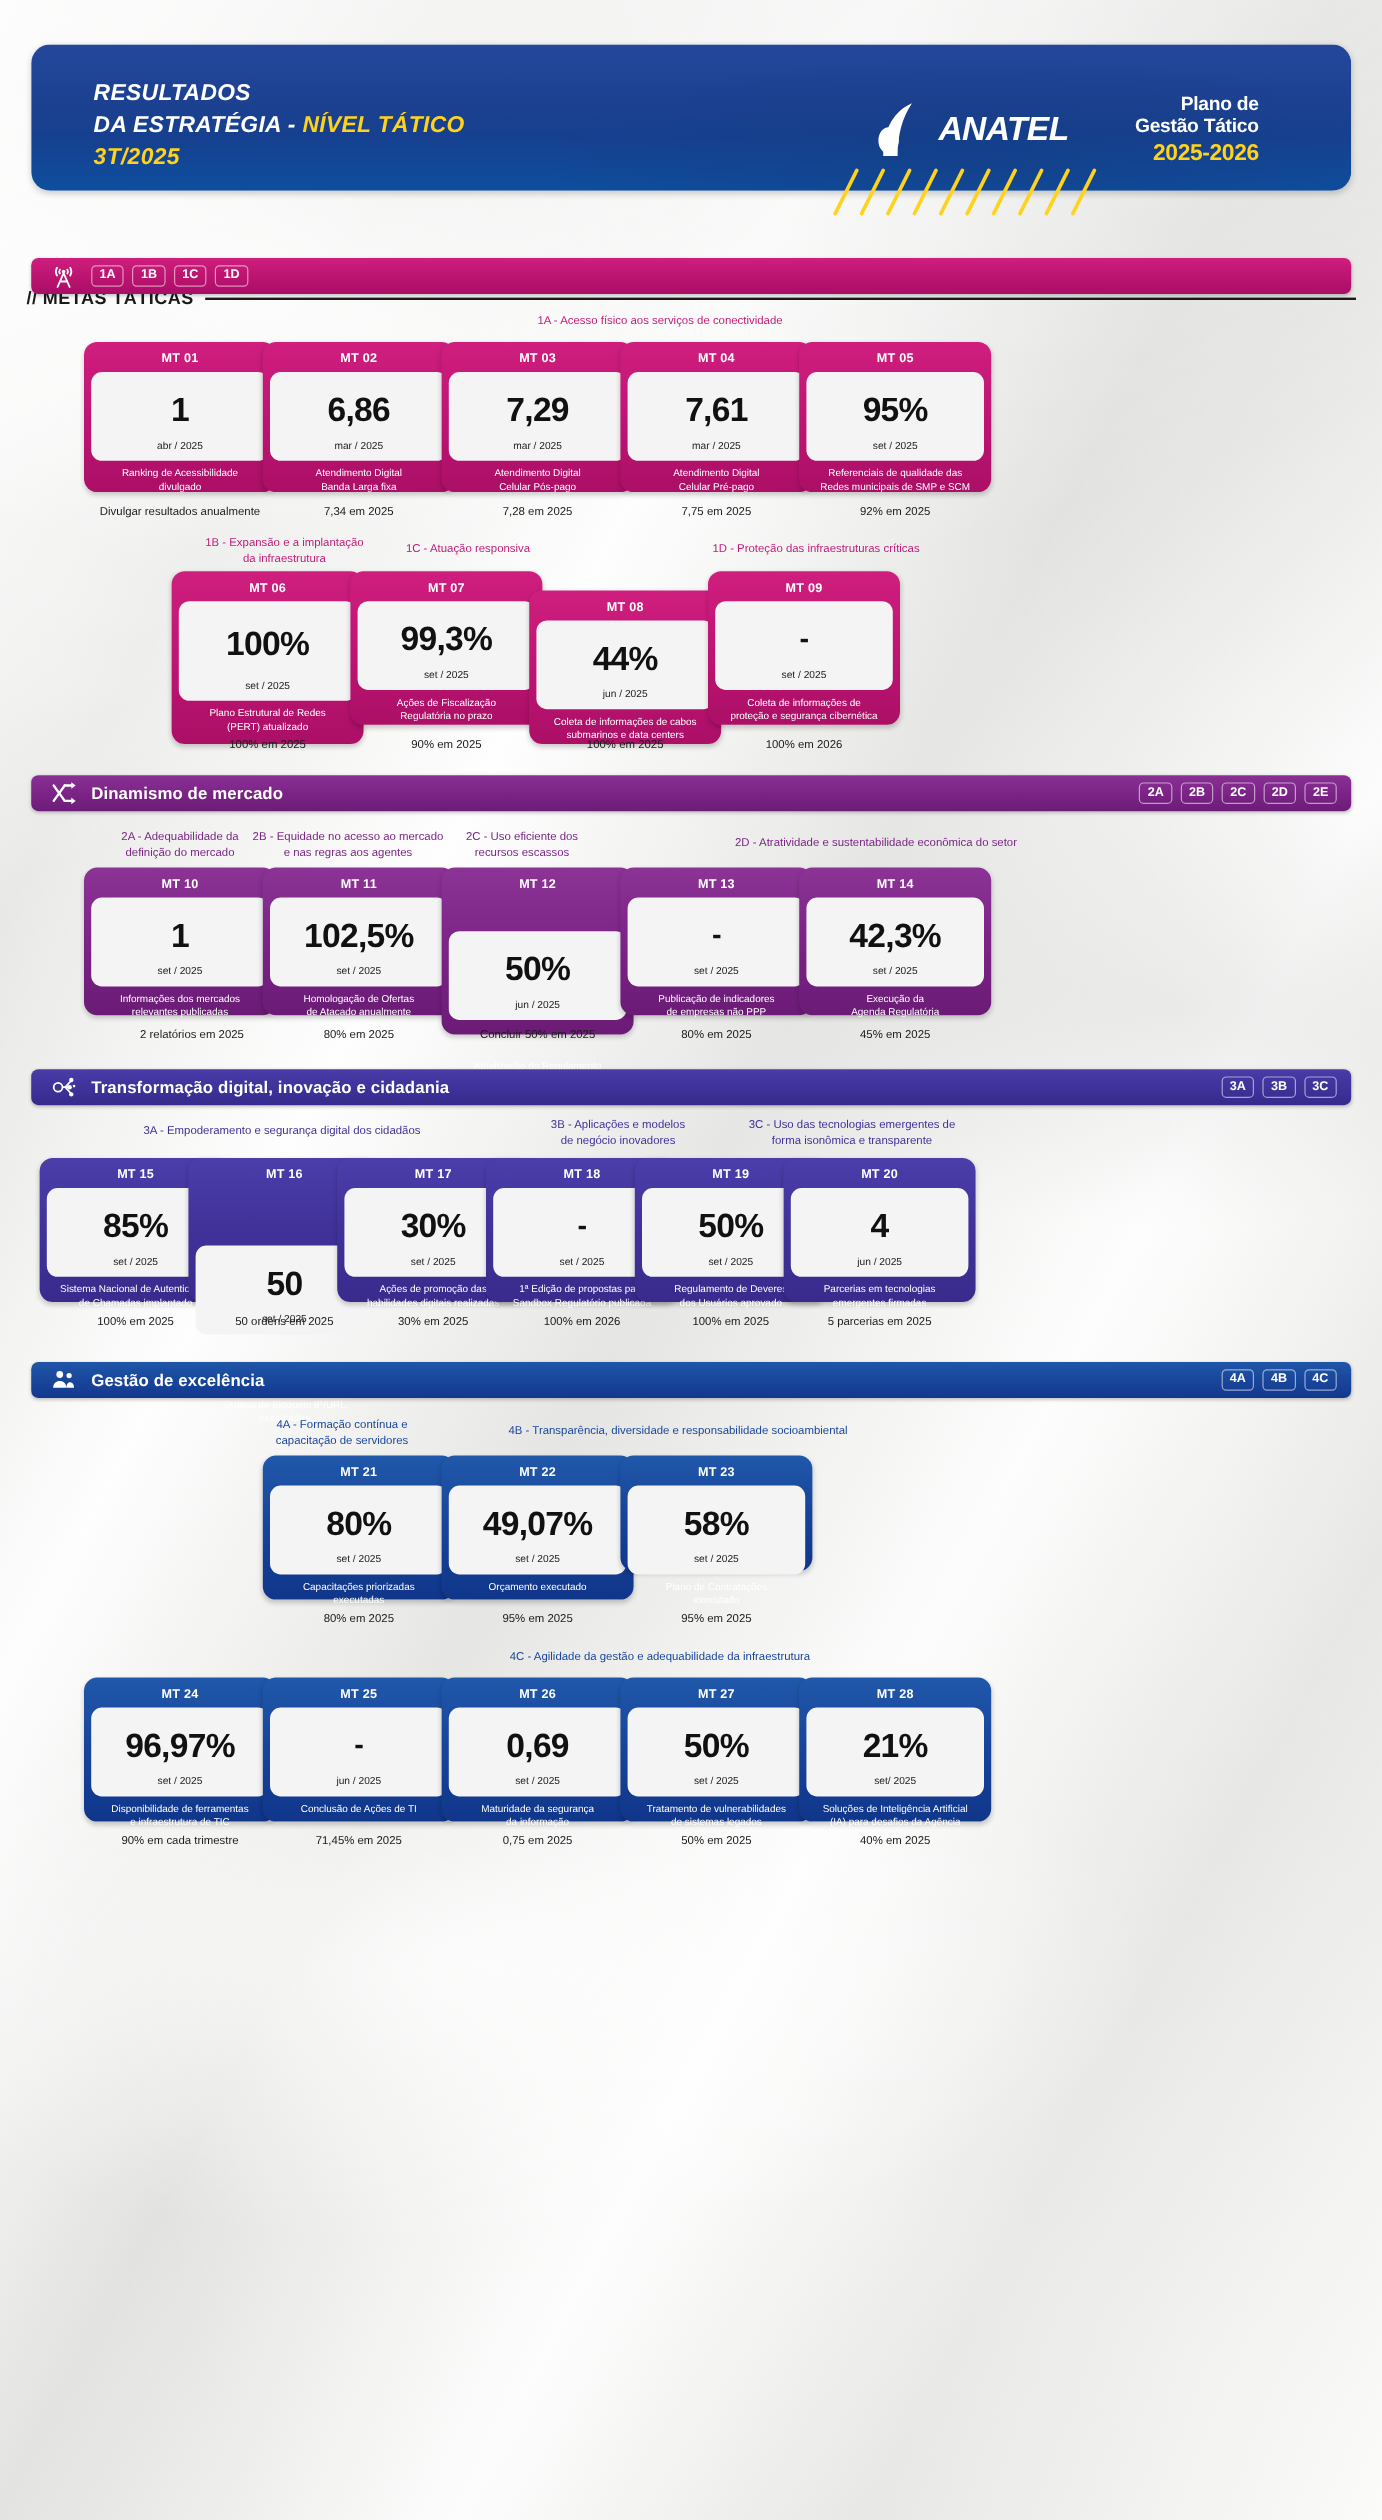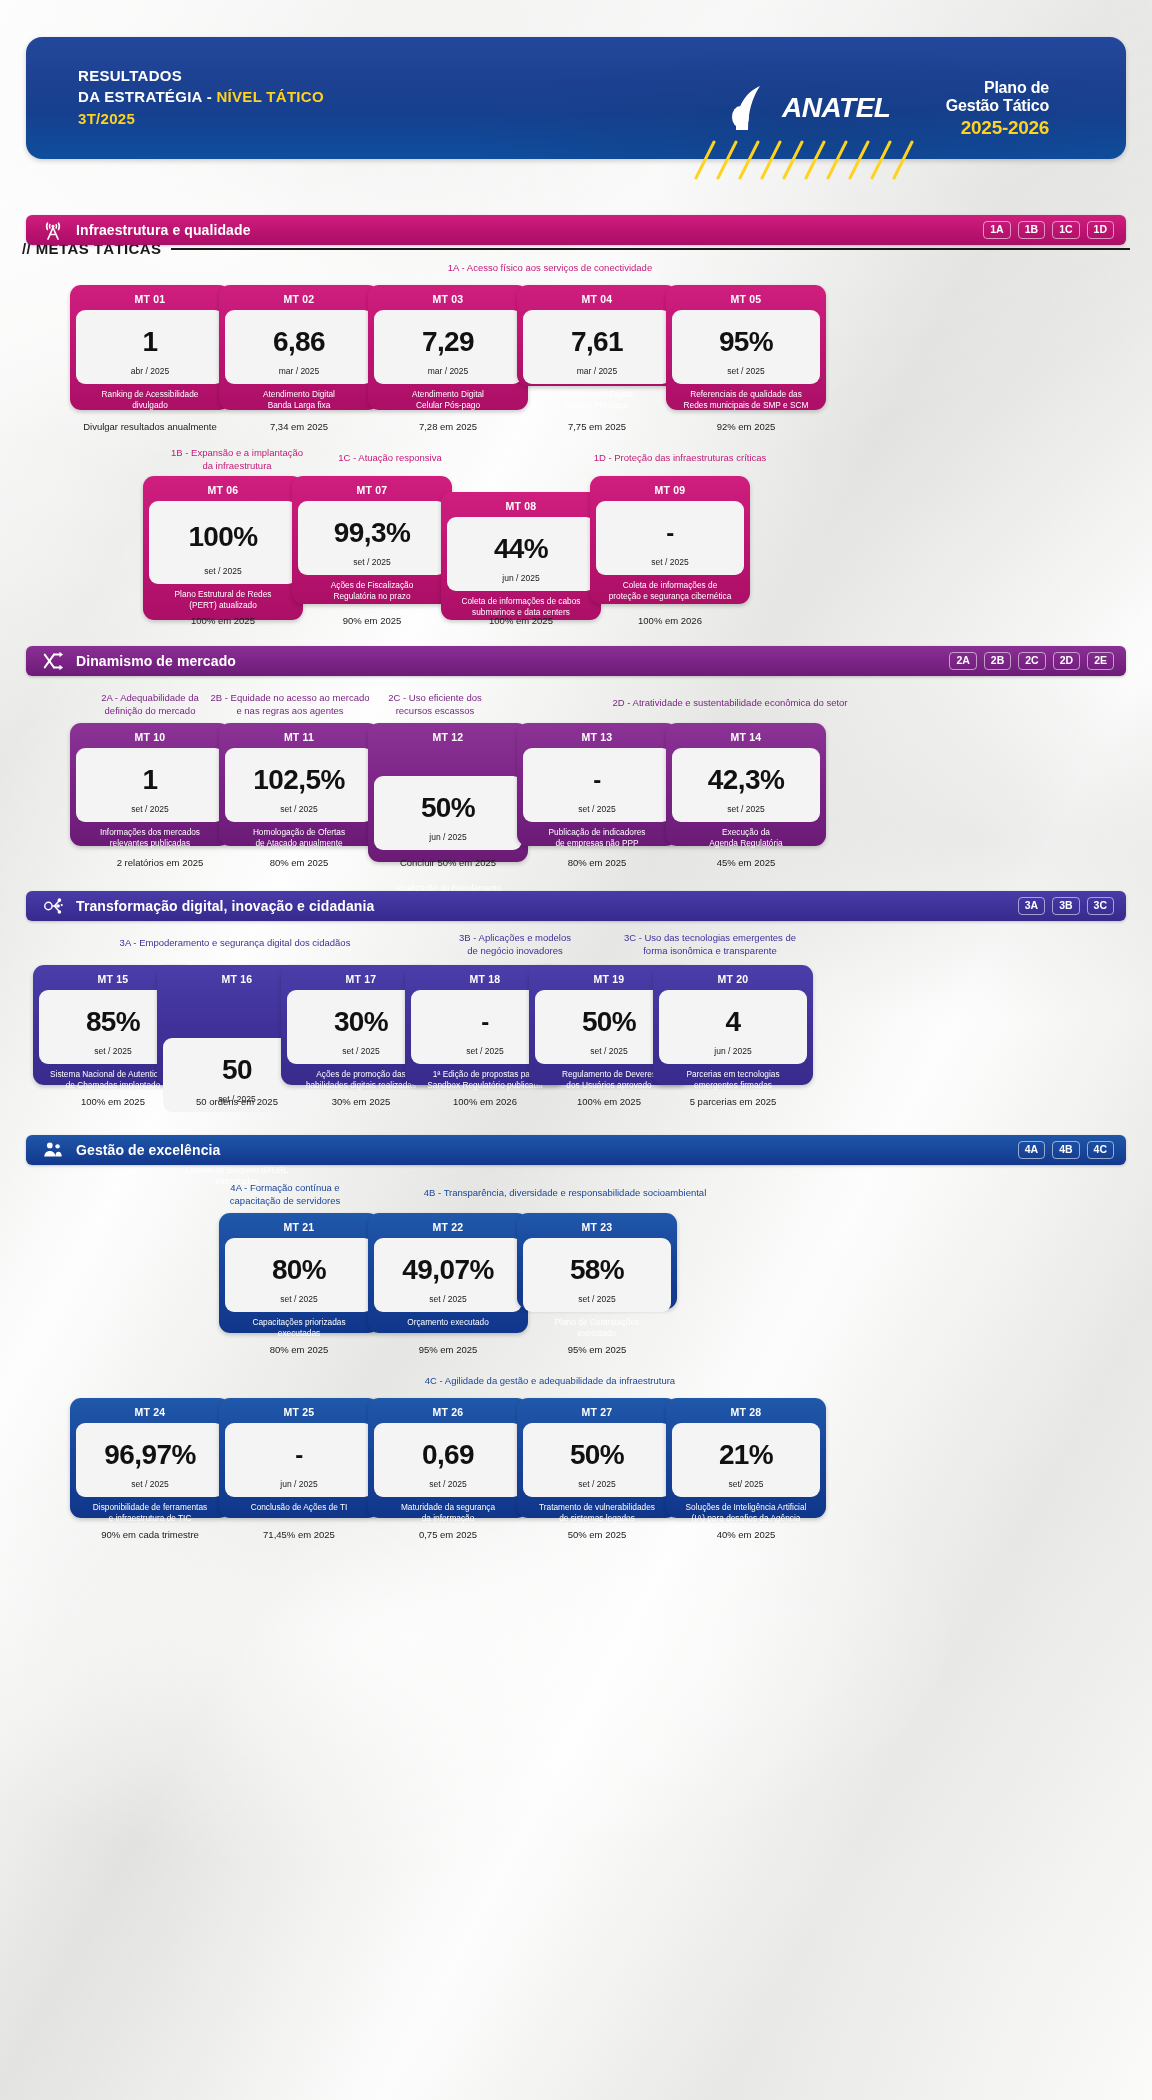--- a/index.html
+++ b/index.html
@@ -44,25 +44,26 @@
       radial-gradient(ellipse 520px 120px at 72% 78%, rgba(20,60,130,0.55), rgba(255,255,255,0) 70%),
       linear-gradient(180deg, #23479b 0%, #1d4191 38%, #16408f 62%, #0e4e9e 100%);
     box-shadow: 0 2px 5px rgba(0,0,0,0.18);
     overflow: hidden;
   }
   .banner-title {
     position: absolute;
     left: 52px; top: 28px;
     color: #ffffff;
     font-weight: 700;
-    font-size: 15px;
+    font-size: 19px;
     line-height: 1.42;
     letter-spacing: 0.3px;
     font-stretch: condensed;
     text-transform: uppercase;
+    font-style: italic;
   }
   .banner-title .accent { color: #ffd21e; }
   .banner-title .line3 { color: #ffd21e; }
 
   .anatel-logo {
     position: absolute;
     left: 700px; top: 47px;
     display: flex; align-items: center; gap: 4px;
   }
   .anatel-mark { display: block; }
@@ -253,21 +254,20 @@
         <span class="sec-icon"><svg viewBox="0 0 24 24" width="22" height="22">
             <g fill="none" stroke="#fff" stroke-width="1.7" stroke-linecap="round">
               <path d="M6 4.5a7 7 0 0 0 0 7"></path>
               <path d="M18 4.5a7 7 0 0 1 0 7"></path>
               <path d="M8.6 6.2a3.4 3.4 0 0 0 0 3.6"></path>
               <path d="M15.4 6.2a3.4 3.4 0 0 1 0 3.6"></path>
             </g>
             <circle cx="12" cy="8" r="1.6" fill="#fff"></circle>
             <path d="M12 9.4 L6.5 22 M12 9.4 L17.5 22 M8.6 17 h6.8" stroke="#fff" stroke-width="1.7" fill="none" stroke-linecap="round"></path>
           </svg></span>
-        <div class="sec-title">Infraestrutura e qualidade</div>
         <div class="chips">
           <span class="chip">1A</span>
           <span class="chip">1B</span>
           <span class="chip">1C</span>
           <span class="chip">1D</span>
         </div>
       </div>
       <div class="grouplabel pink" style="left: 340px; top: 262px; width: 420px;">1A - Acesso físico aos serviços de conectividade</div>
       <div class="card pink" style="left: 70px; top: 285px; height: 125px;">
         <div class="mt-label">MT 01</div>
@@ -289,21 +289,21 @@
       <div class="target" style="left: 219px; top: 421px;">7,34 em 2025</div>
       <div class="card pink" style="left: 368px; top: 285px; height: 125px;">
         <div class="mt-label">MT 03</div>
         <div class="white-box">
           <div class="value">7,29</div>
           <div class="period">mar / 2025</div>
         </div>
         <div class="desc">Atendimento Digital<br>Celular Pós-pago</div>
       </div>
       <div class="target" style="left: 368px; top: 421px;">7,28 em 2025</div>
-      <div class="card pink" style="left: 517px; top: 285px; height: 101px;">
+      <div class="card pink" style="left: 517px; top: 285px; height: 125px;">
         <div class="mt-label">MT 04</div>
         <div class="white-box">
           <div class="value">7,61</div>
           <div class="period">mar / 2025</div>
         </div>
         <div class="desc">Atendimento Digital<br>Celular Pré-pago</div>
       </div>
       <div class="target" style="left: 517px; top: 421px;">7,75 em 2025</div>
       <div class="card pink" style="left: 666px; top: 285px; height: 125px;">
         <div class="mt-label">MT 05</div>

